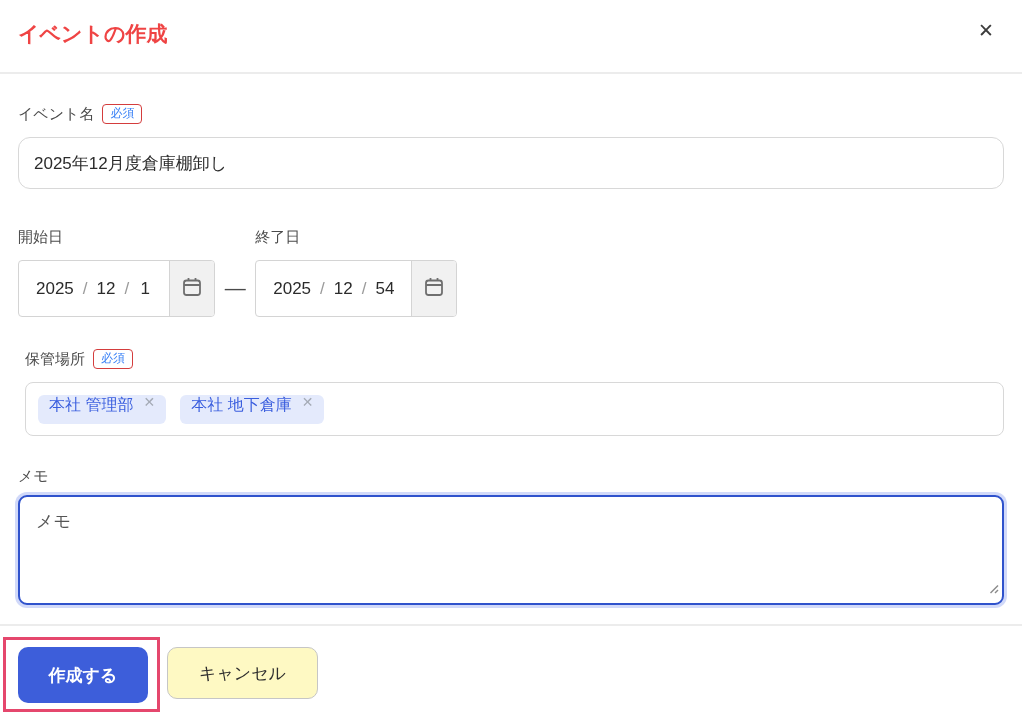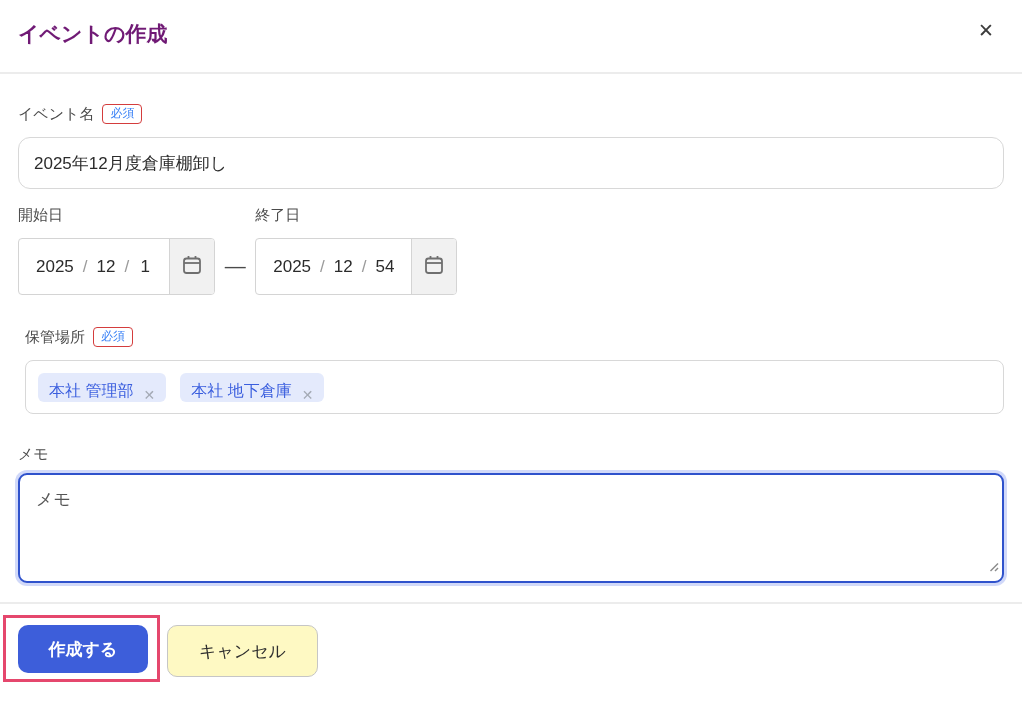--- a/index.html
+++ b/index.html
@@ -1,75 +1,75 @@
 <!DOCTYPE html>
 <html><head>
 <meta charset="utf-8">
 <style>
   * { margin:0; padding:0; box-sizing:border-box; }
   html,body { width:1022px; height:714px; background:#ffffff; overflow:hidden;
     font-family:"Liberation Sans","DejaVu Sans",sans-serif; }
 
   .dlg-header { display:flex; justify-content:space-between; align-items:flex-start;
     padding:19px 24px 0 18px; }
-  .dlg-title { font-size:21px; font-weight:700; color:#701a75; line-height:29px; }
+  .dlg-title { font-size:21px; font-weight:700; color:#ef4444; line-height:29px; }
   .close-btn { background:none; border:none; font-size:19px; color:#3c3c3c;
     cursor:pointer; padding:2px 4px; line-height:1; }
 
   .divider { border:none; border-top:2px solid #ececec; margin:24px 0 0; }
 
   .dlg-body { padding:30px 18px 0; }
 
   .field-label { display:flex; align-items:center; gap:8px;
     font-size:15px; color:#4a4a4a; line-height:20px; }
   .badge-required { font-size:12px; color:#3b82f6; border:1px solid #d43d3d;
     border-radius:4px; padding:1px 7px 2px; line-height:15px; background:#fff; }
 
   .text-input { display:block; margin-top:13px; width:100%; height:52px;
     border:1px solid #d8d8d8; border-radius:12px; background:#fff;
     font-size:17px; color:#2b2b2b; padding:0 15px;
     font-family:inherit; }
 
-  .dates-row { display:flex; align-items:flex-start; margin-top:16px; }
+  .dates-row { display:flex; align-items:flex-start; margin-top:38px; }
   .date-col .field-label { margin-bottom:13px; }
   .date-box { display:flex; align-items:stretch; height:57px;
     border:1px solid #d4d4d4; border-radius:4px; overflow:hidden; background:#fff; }
   .date-vals { display:flex; align-items:center; gap:9px; padding:0 17px;
     font-size:17px; color:#2b2b2b; }
   .date-seg { min-width:14px; text-align:center; cursor:text; }
   .seg-slash { color:#9b9b9b; }
   .cal-btn { width:45px; background:#f1f1f1; border:none;
     border-left:1px solid #d4d4d4; display:flex; align-items:center;
     justify-content:center; cursor:pointer; }
   .range-sep { width:40px; margin-top:33px; height:57px; line-height:55px;
     text-align:center; font-size:21px; color:#4a4a4a; }
 
   .loc-group { margin-top:32px;margin-left:7px; }
   .tag-box { margin-top:13px; height:54px; border:1px solid #d8d8d8;
     border-radius:8px; background:#fff; display:flex; align-items:center;
     gap:14px; padding:0 12px; }
-  .chip { display:flex; align-items:flex-end; gap:10px; height:29px;
+  .chip { display:flex; align-items:flex-start; gap:10px; height:29px;
     background:#e4eafc; color:#3a5ede; font-size:16px; border-radius:6px;
     padding:0 11px; }
   .chip-x { color:#a4aab5; font-size:14px; cursor:pointer; line-height:1; }
 
   .memo-group { margin-top:30px; }
   .memo-wrap { position:relative; margin-top:9px; }
   .memo-area { display:block; width:100%; height:110px; resize:none; outline:none;
     border:2px solid #2f52cc; border-radius:9px;
     box-shadow:0 0 0 3px rgba(88,120,235,0.28);
     font-size:17px; color:#555555; padding:13px 16px;
     font-family:inherit; background:#fff; }
   .resize-handle { position:absolute; right:5px; bottom:7px; pointer-events:none; }
 
   .footer-divider { border:none; border-top:2px solid #ececec; margin:19px 0 0; }
   .dlg-footer { display:flex; align-items:flex-start; padding:11px 18px 0; }
   .annotation-box { border:3px solid #e5476d; padding:7px 9px 6px 12px;
     margin-left:-15px; }
-  .btn-primary { width:130px; height:48px; background:#3d5eda; color:#ffffff;
+  .btn-primary { width:130px; height:56px; background:#3d5eda; color:#ffffff;
     border:none; border-radius:10px; font-size:17px; font-weight:700;
     cursor:pointer; font-family:Liberation Serif, serif; }
   .btn-cancel { margin-left:7px; margin-top:10px; width:151px; height:52px;
     background:#fef9c3; color:#2e2e2e; border:1px solid #c6c6c6;
     border-radius:10px; font-size:17px; cursor:pointer; font-family:inherit; }
 </style>
 </head>
 <body>
 
 <div>

